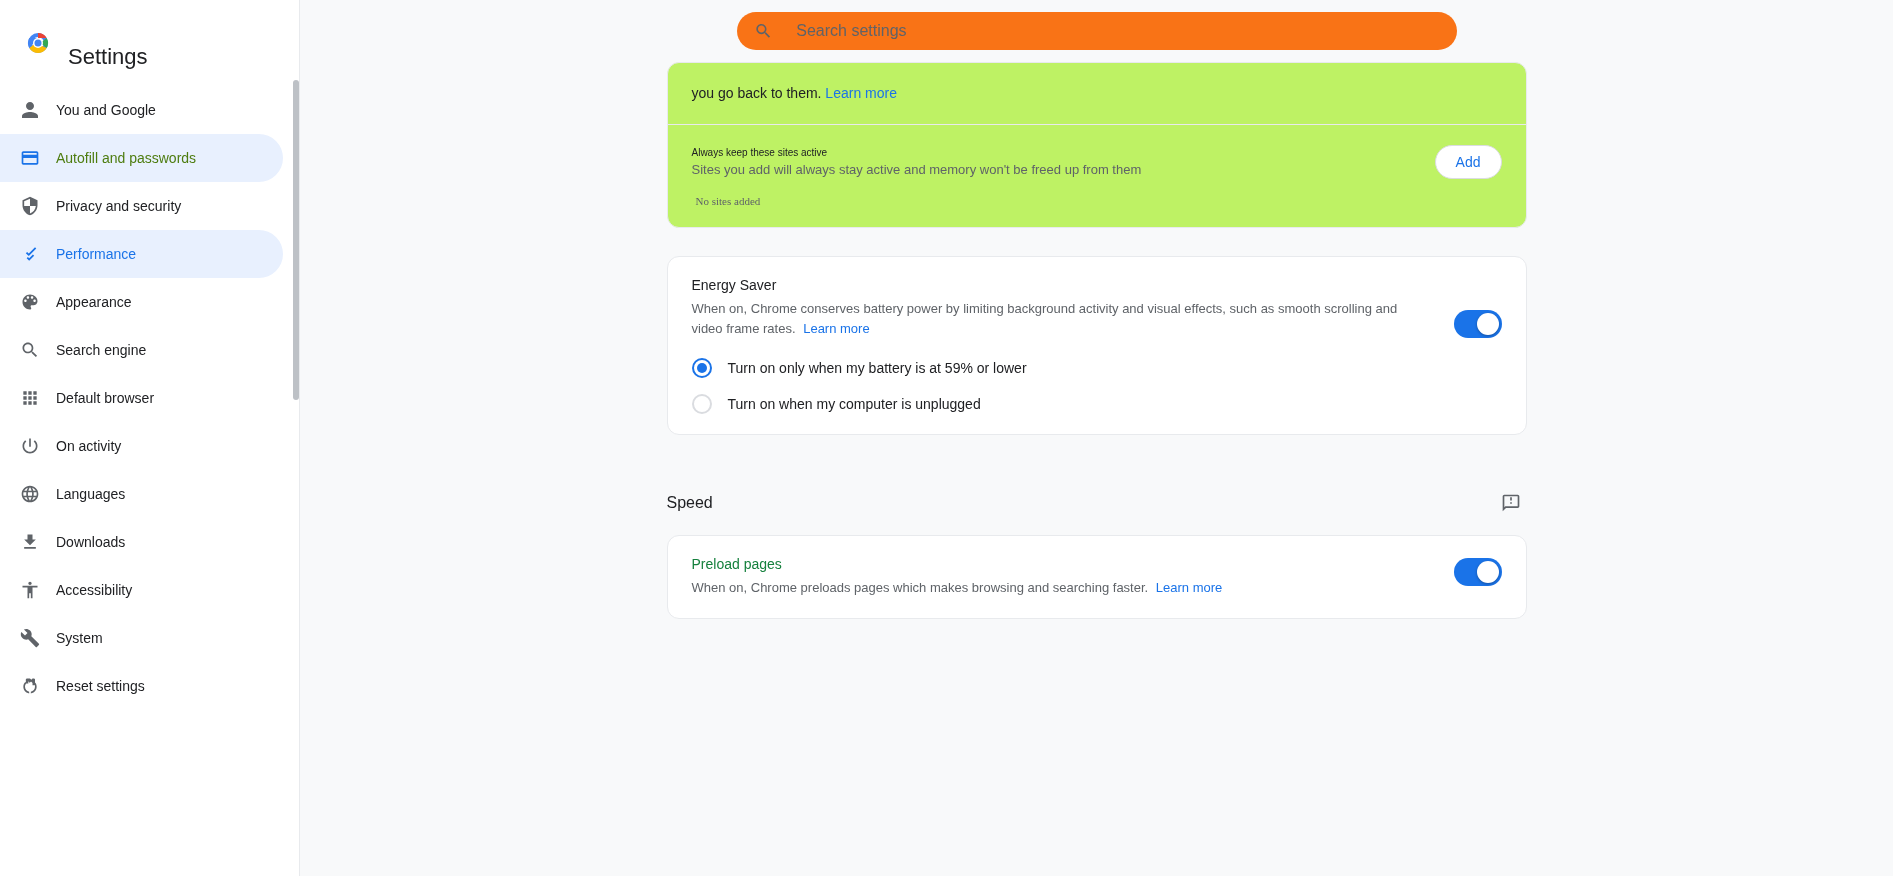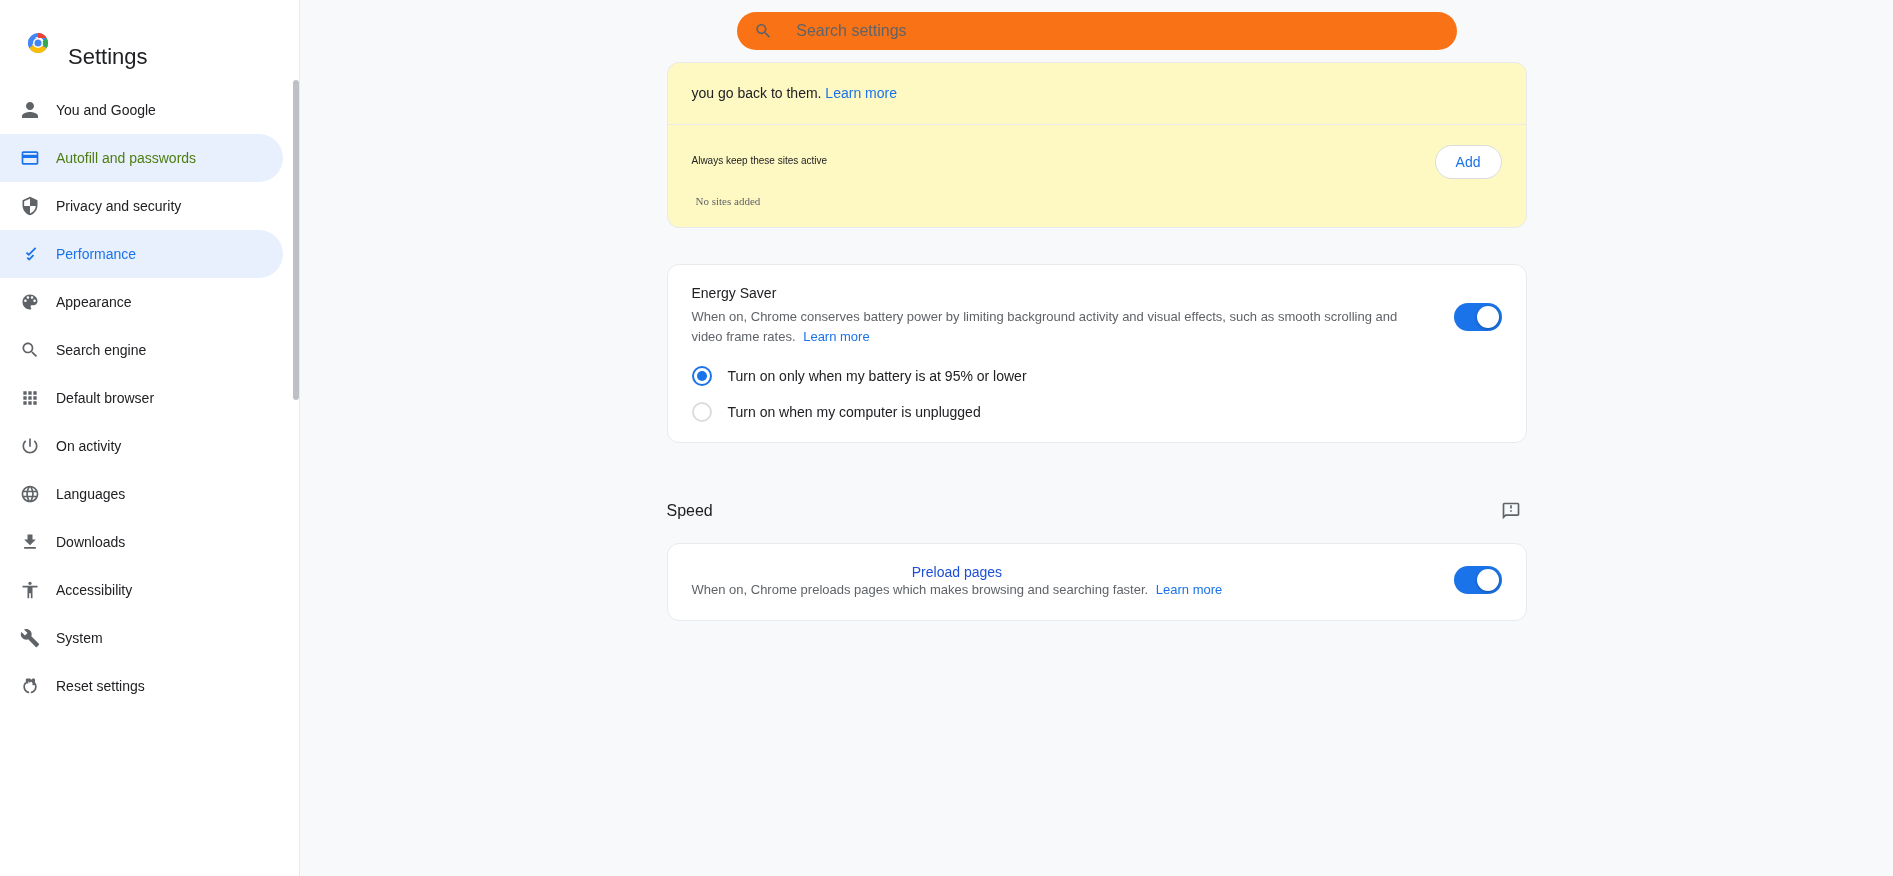--- a/index.html
+++ b/index.html
@@ -112,24 +112,24 @@
       background: #f8f9fa;
     }
 
     .content-area {
       max-width: 860px;
       margin: 0 auto;
     }
 
     
     .card {
-      background: #fef9c3;
+      background: #bef264;
       border-radius: 12px;
       border: 1px solid #e8eaed;
-      margin-bottom: 36px;
+      margin-bottom: 28px;
       overflow: hidden;
     }
 
     .card-top {
       padding: 20px 24px;
       border-bottom: 1px solid #e8eaed;
     }
 
     .card-top-text {
       font-size: 14px;
@@ -212,21 +212,21 @@
     .energy-card {
       background: #fff;
       border-radius: 12px;
       border: 1px solid #e8eaed;
       padding: 20px 24px;
       margin-bottom: 24px;
     }
 
     .energy-header {
       display: flex;
-      align-items: center;
+      align-items: flex-end;
       justify-content: space-between;
       margin-bottom: 8px;
     }
 
     .energy-title {
       font-size: 14px;
       font-weight: 500;
       color: #202124;
       margin-bottom: 6px;
     }
@@ -321,22 +321,22 @@
 
     .preload-header {
       display: flex;
       align-items: flex-start;
       justify-content: space-between;
     }
 
     .preload-title {
       font-size: 14px;
       font-weight: 500;
-      color: #1d4ed8;
-      text-align: center;
+      color: #15803d;
+      margin-bottom: 6px;
     }
 
     .preload-desc {
       font-size: 13px;
       color: #5f6368;
       line-height: 1.5;
     }
 
     .preload-desc a {
       color: #1a73e8;
@@ -551,20 +551,21 @@
       <div class="card-top">
         <span class="card-top-text">
           <span>you go back to them.</span>
           <a class="card-top-link" href="#">Learn more</a>
         </span>
       </div>
       <div class="always-active-section">
         <div class="always-active-row">
           <div class="always-active-text">
             <h3>Always keep these sites active</h3>
+            <p>Sites you add will always stay active and memory won't be freed up from them</p>
           </div>
           <button class="add-btn">Add</button>
         </div>
         <div class="no-sites">No sites added</div>
       </div>
     </div>
 
 
     <div class="energy-card">
       <div class="energy-header">
@@ -576,21 +577,21 @@
           </div>
         </div>
         <div class="toggle">
           <div class="toggle-thumb"></div>
         </div>
       </div>
 
       <div class="radio-options">
         <div class="radio-option">
           <div class="radio-circle selected"></div>
-          <span class="radio-label">Turn on only when my battery is at 95% or lower</span>
+          <span class="radio-label">Turn on only when my battery is at 59% or lower</span>
         </div>
         <div class="radio-option">
           <div class="radio-circle"></div>
           <span class="radio-label">Turn on when my computer is unplugged</span>
         </div>
       </div>
     </div>
 
     <div class="section-header">
       <span class="section-title">Speed</span>

